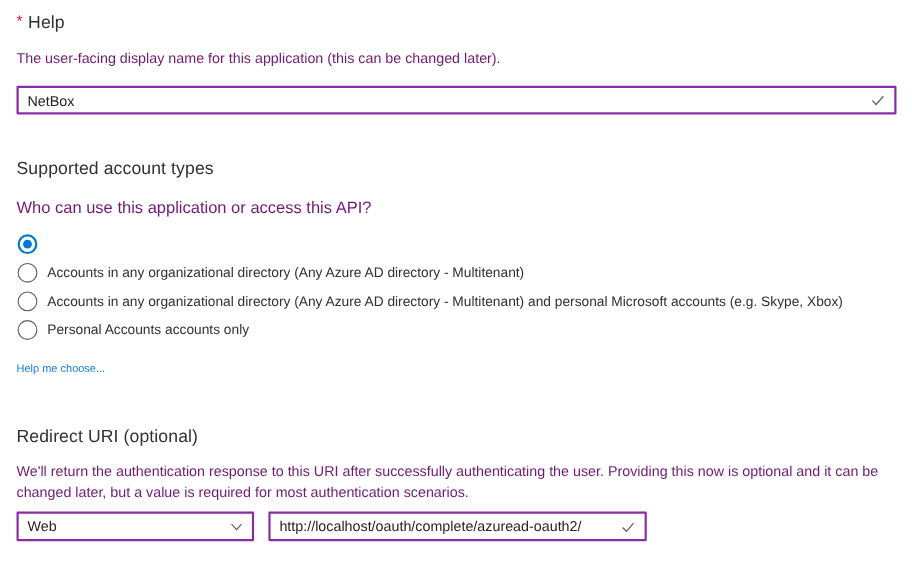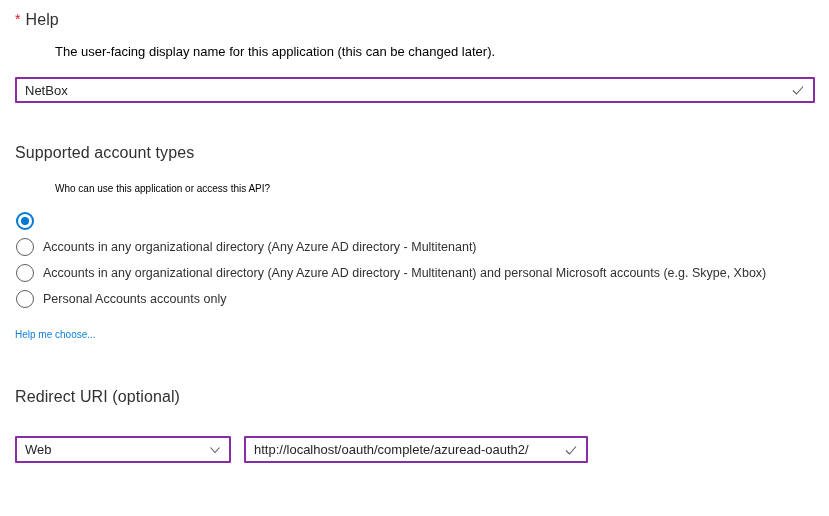--- a/index.html
+++ b/index.html
@@ -19,23 +19,22 @@
     letter-spacing: 0.1px;
   }
   .required-marker {
     color: #e81123;
     font-size: 14px;
     margin-right: 5px;
     vertical-align: 1px;
   }
   .desc {
     font-size: 13px;
-    color: #000000;
+    color: #701a75;
     line-height: 19px;
-    margin-left: 40px;
   }
 
   
   .name-desc { margin-top: 13px; }
   .name-input-wrap {
     margin-top: 16px;
     position: relative;
     width: 800px; height: 26px;
   }
   .text-input {
@@ -52,21 +51,21 @@
   .input-check {
     position: absolute;
     right: 9px; top: 50%;
     transform: translateY(-50%);
     width: 16px; height: 16px;
     pointer-events: none;
   }
 
   
   .accounts-section { margin-top: 41px; }
-  .accounts-question { margin-top: 17px; font-size: 10px; }
+  .accounts-question { margin-top: 17px; font-size: 15px; }
   .radio-group { margin-top: 10px; }
   .radio-row {
     display: flex;
     align-items: center;
     height: 26px;
     cursor: pointer;
   }
   .radio-circle {
     flex: 0 0 auto;
     width: 18px; height: 18px;
@@ -100,21 +99,21 @@
     font-size: 10px;
     color: #0f7fdb;
     text-decoration: none;
     cursor: pointer;
   }
 
   
   .redirect-section { margin-top: 46px; }
   .redirect-desc { margin-top: 12px; width: 802px; }
   .redirect-row {
-    margin-top: 30px;
+    margin-top: 8px;
     display: flex;
   }
   .select-wrap {
     position: relative;
     width: 216px; height: 27px;
     margin-right: 13px;
   }
   .select-box {
     width: 100%; height: 100%;
     border: 2px solid #8a2da5;
@@ -177,20 +176,21 @@
         <span class="radio-circle"></span>
         <span class="radio-label">Personal Accounts accounts only</span>
       </div>
     </div>
 
     <a class="help-link">Help me choose...</a>
   </div>
 
   <div class="redirect-section">
     <div class="section-title">Redirect URI (optional)</div>
+    <div class="desc redirect-desc">We'll return the authentication response to this URI after successfully authenticating the user. Providing this now is optional and it can be changed later, but a value is required for most authentication scenarios.</div>
 
     <div class="redirect-row">
       <div class="select-wrap">
         <div class="select-box">
           <span>Web</span>
         </div>
         <svg class="select-chevron" viewBox="0 0 14 14">
           <path d="M2.5 4.5 L7 9.5 L11.5 4.5" fill="none" stroke="#605e5c" stroke-width="1.1"></path>
         </svg>
       </div>

